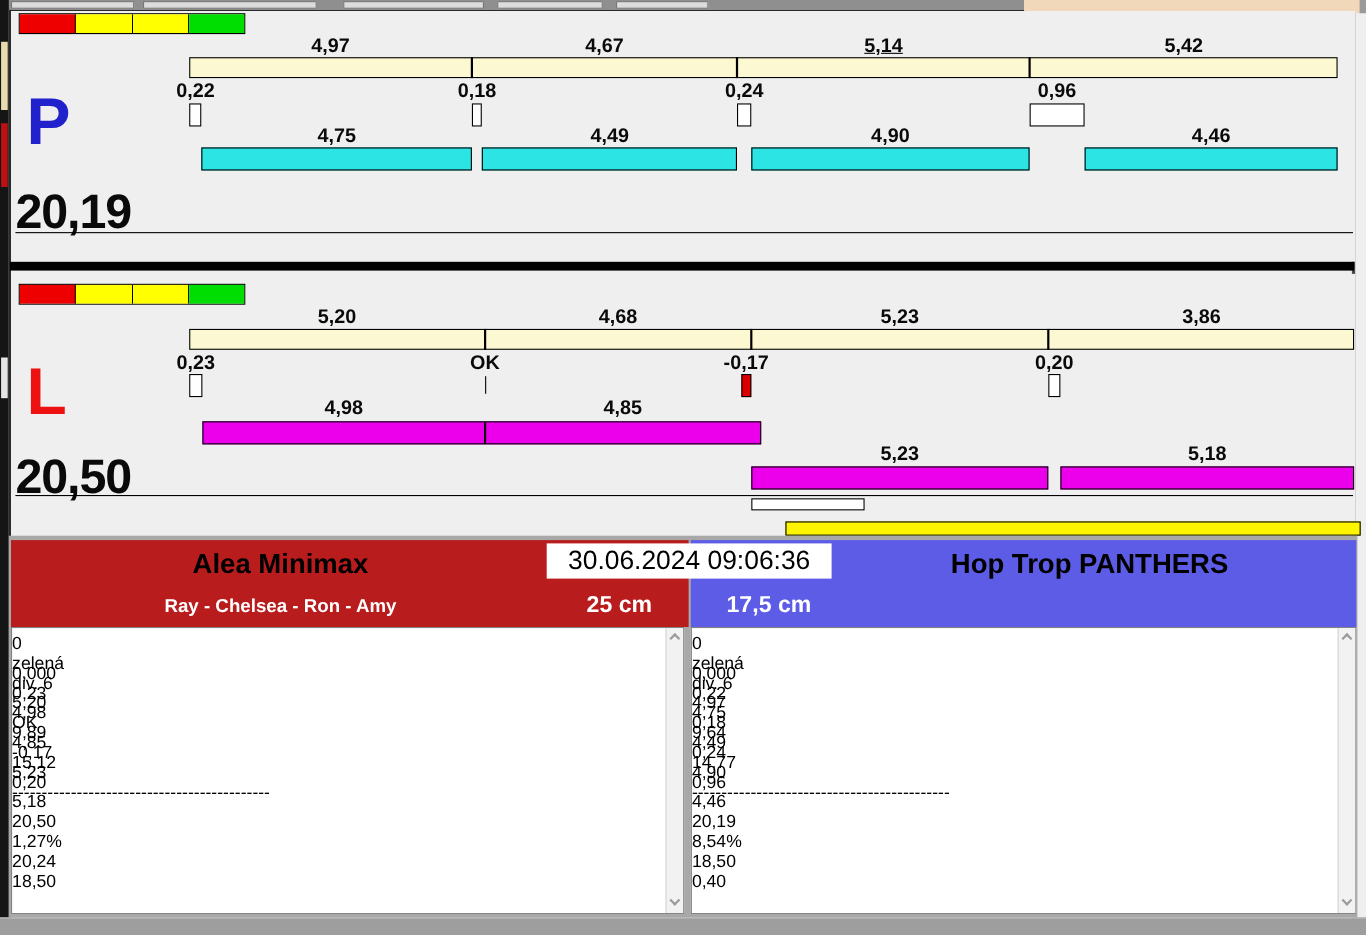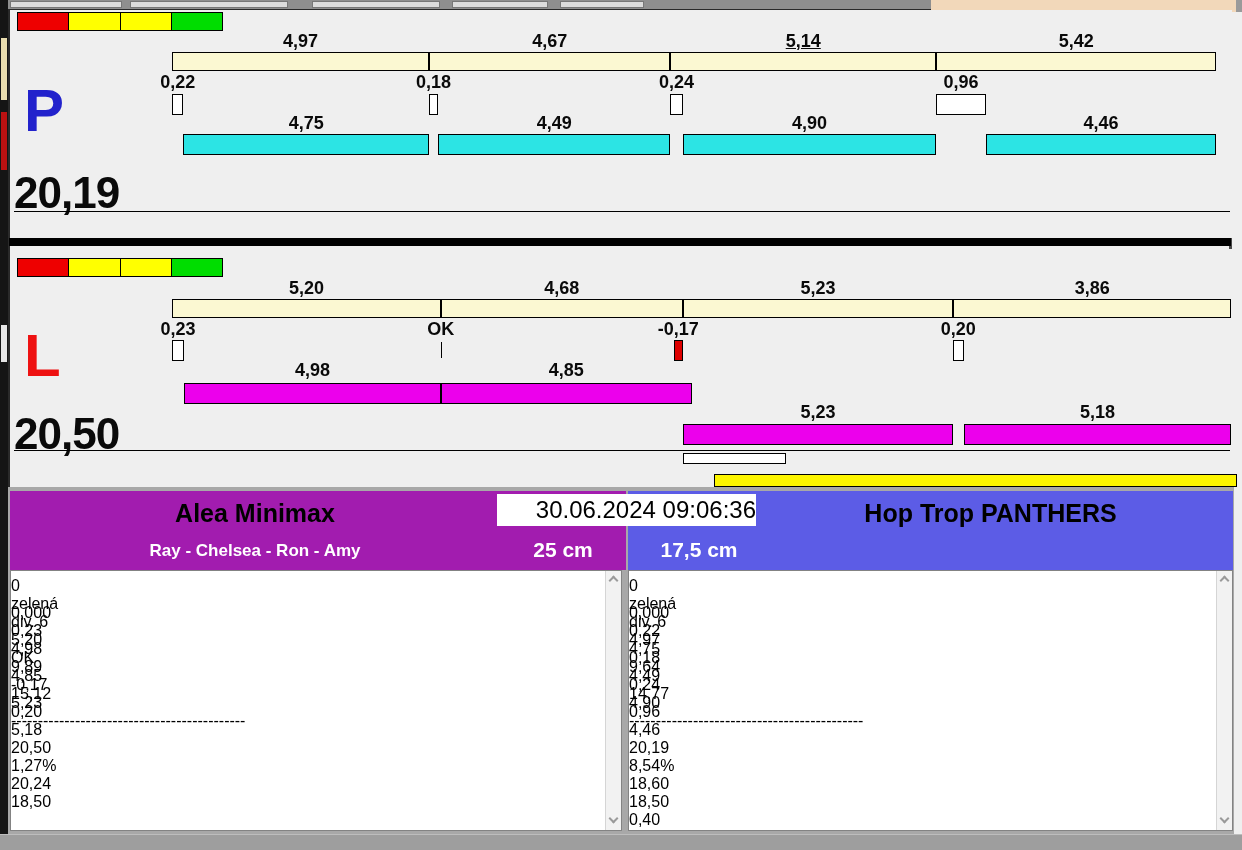--- a/index.html
+++ b/index.html
@@ -32,21 +32,21 @@
   .divider-thick{position:absolute;left:9px;top:238px;width:1222px;height:8px;background:#000;}
   .xbar{position:absolute;border:1px solid #000;}
 
   
   .result-frame{position:absolute;left:8px;top:487px;width:1226px;height:347px;background:#a8a8a8;}
   .team-header{position:absolute;top:491px;height:79px;}
   .team-name{position:absolute;top:8px;font-weight:bold;font-size:25px;color:#000;text-align:center;}
   .team-members{position:absolute;top:50px;font-weight:bold;font-size:17px;color:#fff;text-align:center;}
   .team-height{position:absolute;top:47px;font-weight:bold;font-size:21px;color:#fff;text-align:center;}
   .timestamp{position:absolute;left:497px;top:494px;width:259px;height:32px;background:#fff;color:#000;
-             font-size:24px;line-height:31px;text-align:right;}
+             font-size:24px;line-height:31px;text-align:center;}
   .panel{position:absolute;top:570px;height:261px;background:#fff;border:1px solid #838383;}
   .panel-body{position:absolute;left:0;top:6px;right:17px;bottom:0;overflow:hidden;}
   .vscroll{position:absolute;right:0;top:0;width:16px;height:100%;background:#f2f2f2;border-left:1px solid #d5d5d5;}
   .chev{width:7px;height:7px;border-left:2px solid #9a9a9a;border-top:2px solid #9a9a9a;margin:0 auto;}
   .chev.up{transform:rotate(45deg);margin-top:6px;}
   .chev.down{transform:rotate(225deg);position:absolute;bottom:8px;left:4px;}
 </style>
 </head>
 <body>
 
@@ -145,21 +145,21 @@
         <div style="left: 953.527px; top: 175px; width: 267.806px; height: 21px; background: rgb(236, 0, 236); border: 1px solid rgb(0, 0, 0);"></div>
       </div>
     <div class="lane-total" style="top:164px;">20,50</div>
     <div class="hline" style="top:201px;"></div>
     <div class="xbar" id="white-indicator" style="left:673px;top:204px;width:103px;height:11px;background:#fff;"></div>
     <div class="xbar" id="yellow-indicator" style="left: 704px; top: 225px; width: 523px; height: 13px; background: rgb(253, 245, 0);"></div>
   </div>
 
   <div class="result-frame"></div>
 
-  <div class="team-header" id="team-header-0" style="left: 10px; width: 616px; background: #a21caf;">
+  <div class="team-header" id="team-header-0" style="left: 10px; width: 616px; background: #b91c1c;">
     <div class="team-name" style="left:0;width:490px;">Alea Minimax</div>
     <div class="team-members" style="left:0;width:490px;">Ray - Chelsea - Ron - Amy</div>
     <div class="team-height" style="left:497px;width:112px;">25 cm</div>
   </div>
   <div class="team-header" id="team-header-1" style="left: 628px; width: 605px; background: rgb(92, 92, 230);">
     <div class="team-name" style="left:120px;width:485px;">Hop Trop PANTHERS</div>
     <div class="team-height" style="left:15px;width:112px;">17,5 cm</div>
   </div>
 
   <div class="timestamp">30.06.2024 09:06:36</div>
@@ -232,21 +232,20 @@
           <div style="left: 12px; top: 0px;">14,77</div>
           <div style="left: 122px; top: 0px;">0,96</div>
           <div style="left: 240px; top: 0px;">4,46</div>
         </div>
         <div style="position: relative; height: 27px;">
           <div style="left: 12px; top: 0px;">--------------------------------------------</div>
         </div>
         <div style="position: relative; height: 27px;">
           <div style="left: 12px; top: 0px;">20,19</div>
           <div style="left: 122px; top: 0px;">8,54%</div>
-          <div style="left: 240px; top: 0px;">18,60</div>
           <div style="left: 355px; top: 0px;">18,50</div>
           <div style="left: 465px; top: 0px;">0,40</div>
         </div>
       </div>
     <div class="vscroll">
       <div class="chev up"></div>
       <div class="chev down"></div>
     </div>
   </div>
 

